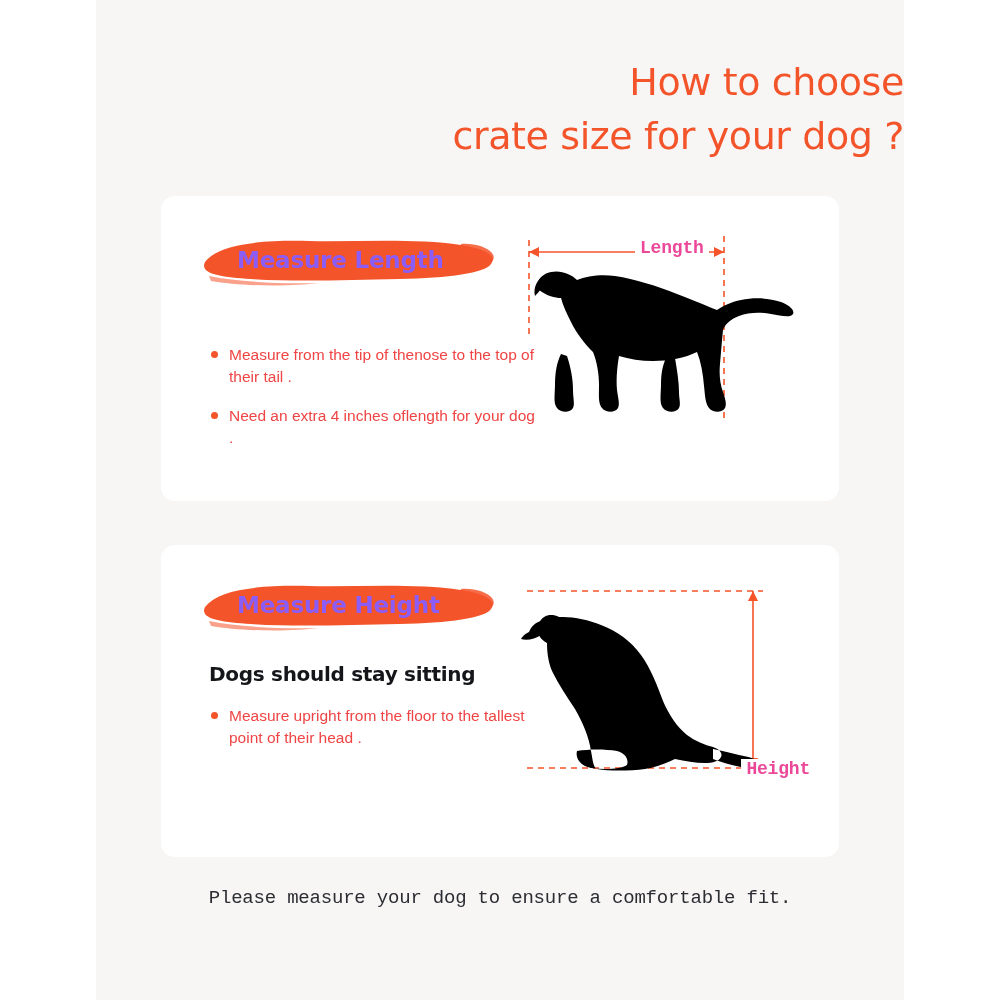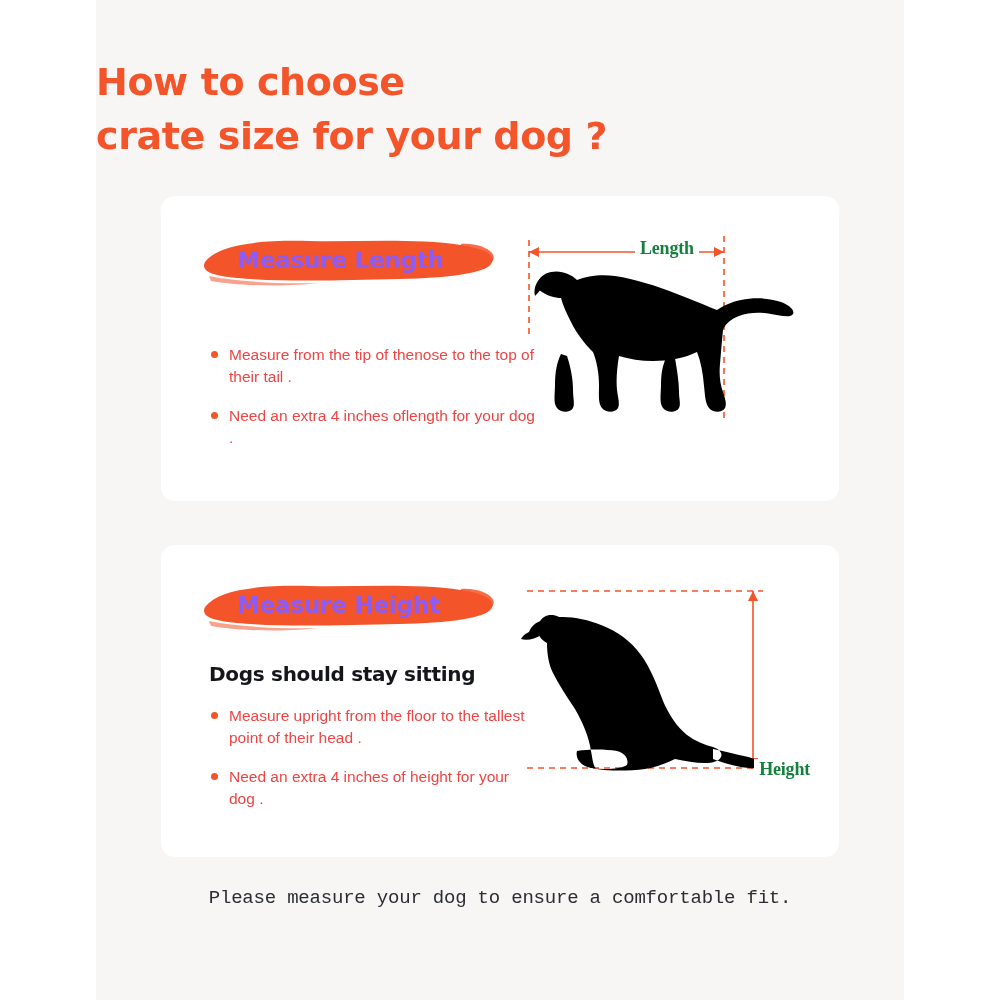--- a/index.html
+++ b/index.html
@@ -35,24 +35,24 @@
   .content {
     position: absolute;
     left: 96px; top: 0;
     width: 808px;
     height: 1000px;
   }
 
   
   .headline {
     margin-top: 56px;
-    text-align: left;
+    text-align: right;
     color: #f4542a;
     font-family: "DejaVu Sans", sans-serif;
-    font-weight: bold;
+    font-weight: normal;
     font-size: 38px;
     line-height: 1.42;
     letter-spacing: -0.4px;
   }
   .headline .line {
     display: block;
   }
 
   
   .card {
@@ -152,22 +152,22 @@
   #diagram-height {
     right: 22px;
     top: 28px;
     width: 300px;
     height: 250px;
   }
   .diagram svg { display: block; width: 100%; height: 100%; }
 
   .dim-label {
     position: absolute;
-    color: #15803d;
-    font-family: Liberation Serif, serif;
+    color: #ec4899;
+    font-family: Liberation Mono, monospace;
     font-weight: bold;
     font-size: 18px;
     background: #ffffff;
     padding: 0 5px;
     letter-spacing: -0.2px;
   }
   #label-length { top: 20px; left: 118px; }
   #label-height { top: 186px; right: 2px; text-align: center; }
 
   
@@ -295,24 +295,20 @@
           <div class="brush-label">Measure Height</div>
         </div>
 
         <div class="sub-title" style="top:117px;">Dogs should stay sitting</div>
 
         <div class="bullets" style="top:160px;">
           <div class="bullet">
             <span class="dot"></span>
             <span>Measure upright from the floor to the tallest point of their head .</span>
           </div>
-          <div class="bullet">
-            <span class="dot"></span>
-            <span>Need an extra 4 inches of height for your dog .</span>
-          </div>
         </div>
 
         <div class="diagram" id="diagram-height">
           <svg viewBox="0 0 300 250" aria-hidden="true">
 
             <g stroke="#f4542a" stroke-width="1.6" fill="none">
               <line x1="10" y1="18" x2="246" y2="18" stroke-dasharray="6 5"></line>
               <line x1="10" y1="195" x2="246" y2="195" stroke-dasharray="6 5"></line>
               <line x1="236" y1="18" x2="236" y2="195"></line>
             </g>

